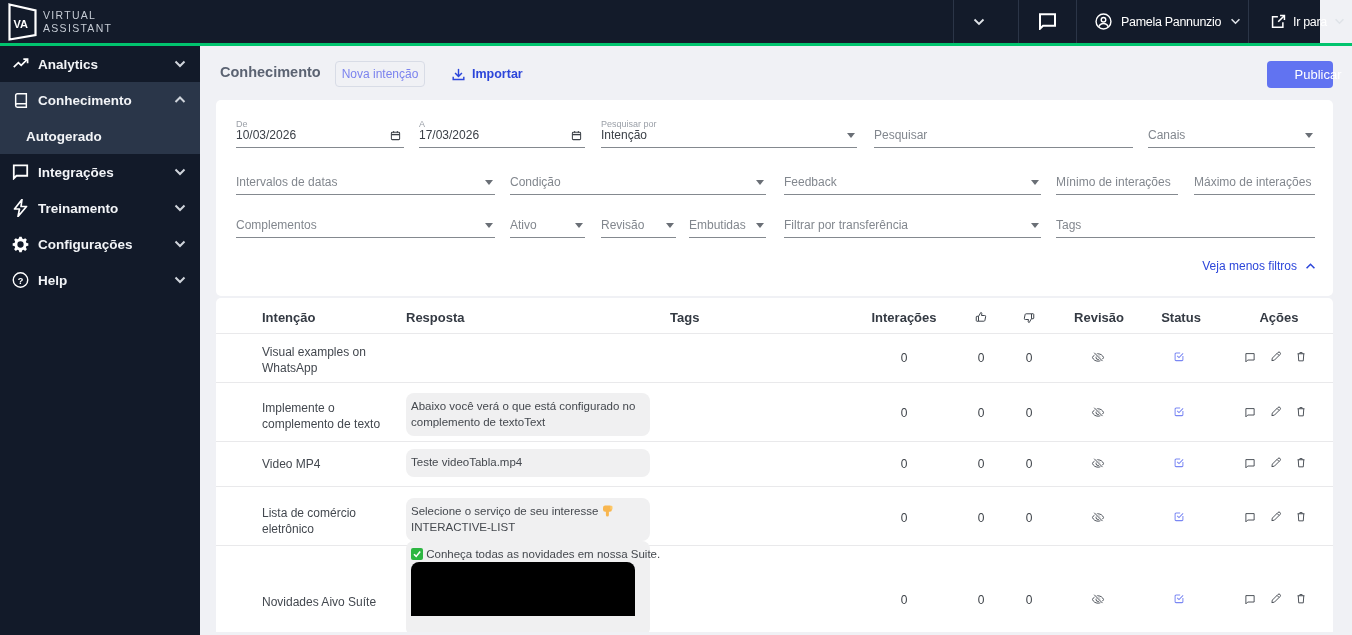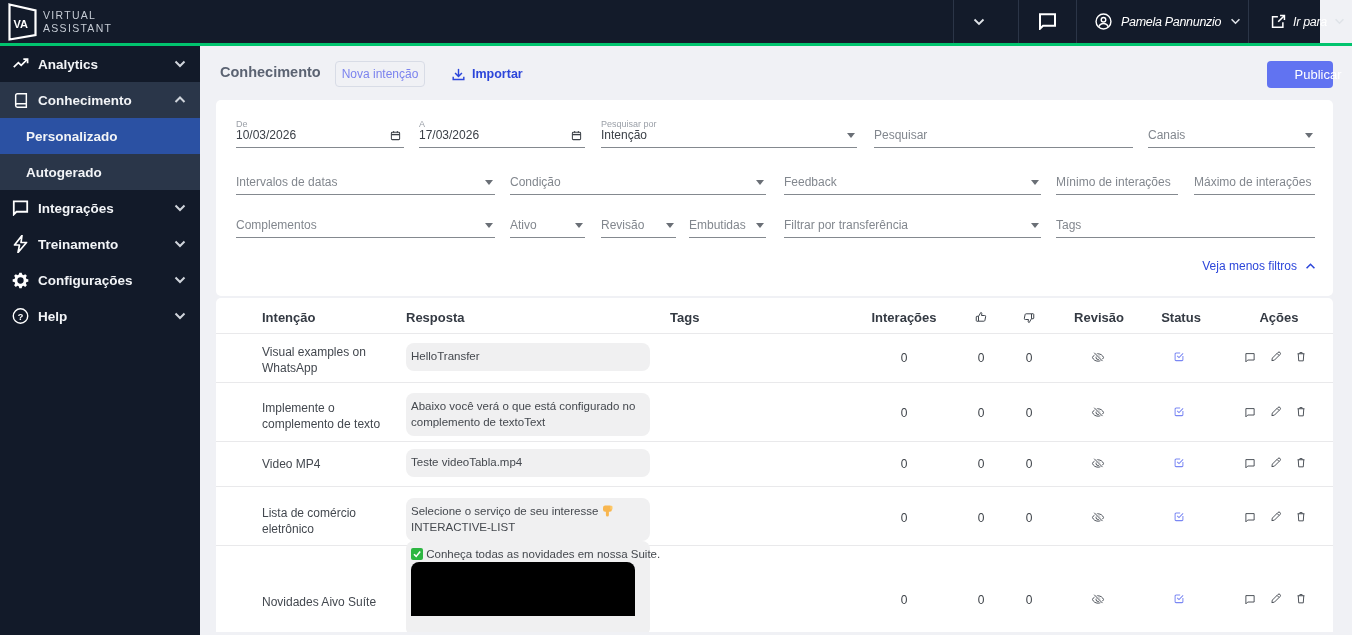--- a/index.html
+++ b/index.html
@@ -3,21 +3,21 @@
 <meta charset="utf-8">
 <style>
 * { margin:0; padding:0; box-sizing:border-box; }
 html,body { width:1352px; height:635px; overflow:hidden; font-family:"Liberation Sans",sans-serif; background:#f0f1f5; }
 .topbar { position:absolute; left:0; top:0; width:1320px; height:43px; background:#131b2a; }
 .greenline { position:absolute; left:0; top:43px; width:1352px; height:3px; background:#01c46e; }
 .logo { position:absolute; left:8px; top:3px; }
 .logotext { position:absolute; left:43px; top:9px; color:#c6ccd5; font-size:10.5px; letter-spacing:1.3px; line-height:12.5px; font-weight:400; }
 .tdiv { position:absolute; top:0; width:1px; height:43px; background:#2b3547; }
 .ticon { position:absolute; top:0; height:43px; display:flex; align-items:center; justify-content:center; }
-.tuser { position:absolute; top:0; height:43px; display:flex; align-items:center; color:#fff; font-size:12.5px; letter-spacing:-0.3px; gap:9px; white-space:nowrap;font-style:italic; }
+.tuser { position:absolute; top:0; height:43px; display:flex; align-items:center; color:#fff; font-size:12.5px; letter-spacing:-0.3px; gap:9px; white-space:nowrap; }
 .sidebar { position:absolute; left:0; top:46px; width:200px; height:589px; background:#121a29; }
 .mi { position:relative; height:36px; display:flex; align-items:center; color:#f2f4f7; font-size:13.5px; font-weight:700; }
 .mi .ic { position:absolute; left:12px; width:17px; height:17px; display:flex; align-items:center; justify-content:center; }
 .mi .lb { position:absolute; left:38px; }
 .mi .ch { position:absolute; right:14px; top:50%; transform:translateY(-50%); }
 .grp { background:#2a3649; }
 .sub { height:36px; display:flex; align-items:center; padding-left:26px; color:#f2f4f7; font-size:13.5px; font-weight:700; background:#2a3649; }
 .sub.sel { background:#2b51a3; }
 .main { position:absolute; left:200px; top:46px; width:1152px; height:589px; background:#f0f1f5; }
 .h1 { position:absolute; left:20px; top:18px; font-size:14.5px; font-weight:700; color:#5b6372; }
@@ -130,21 +130,20 @@
         <span class="ic">
           <svg width="16" height="17" viewBox="0 0 24 24" fill="none" stroke="#fff" stroke-width="2.2">
             <path d="M4 19.5 v-15 A2.5 2.5 0 0 1 6.5 2 H20 v20 H6.5 a2.5 2.5 0 0 1 0 -5 H20"></path>
           </svg>
         </span>
         <span class="lb">Conhecimento</span>
       <svg class="ch" width="12" height="8" viewBox="0 0 12 8">
           <path d="M1.5 6 L6 1.5 L10.5 6" fill="none" stroke="#cfd4db" stroke-width="2"></path>
         </svg>
       </div>
-    <div class="sub sel">Personalizado</div>
     <div class="sub">Autogerado</div>
   </div>
   <div class="mi">
       <span class="ic">
         <svg width="17" height="16" viewBox="0 0 19 17">
           <path d="M2 1.2 h15 v11.5 h-12 l-3 3 z" fill="none" stroke="#fff" stroke-width="2"></path>
         </svg>
       </span>
       <span class="lb">Integrações</span>
     <svg class="ch" width="12" height="8" viewBox="0 0 12 8">
@@ -300,21 +299,20 @@
     <div class="th" style="left:965px;top:12px;transform:translateX(-50%)">Status</div>
     <div class="th" style="left:1063px;top:12px;transform:translateX(-50%)">Ações</div>
 
     <div class="trow" style="top:35px"></div>
     <div class="trow" style="top:84px"></div>
     <div class="trow" style="top:143px"></div>
     <div class="trow" style="top:188px"></div>
     <div class="trow" style="top:247px"></div>
 
     <div class="intent" style="top:46px">Visual examples on<br>WhatsApp</div>
-    <div class="chip" style="top:45px">HelloTransfer</div>
     <div class="num" style="left:688px;top:53px">0</div>
     <div class="num" style="left:765px;top:53px">0</div>
     <div class="num" style="left:813px;top:53px">0</div>
     <svg class="cicon" style="left:882px;top:53px" width="13" height="13">
         <use href="#i-eyeoff"></use>
       </svg>
     <svg class="cicon" style="left:963px;top:53px" width="11" height="11">
         <use href="#i-stat"></use>
       </svg>
     <svg class="cicon" style="left:1034px;top:54px" width="11" height="11">

